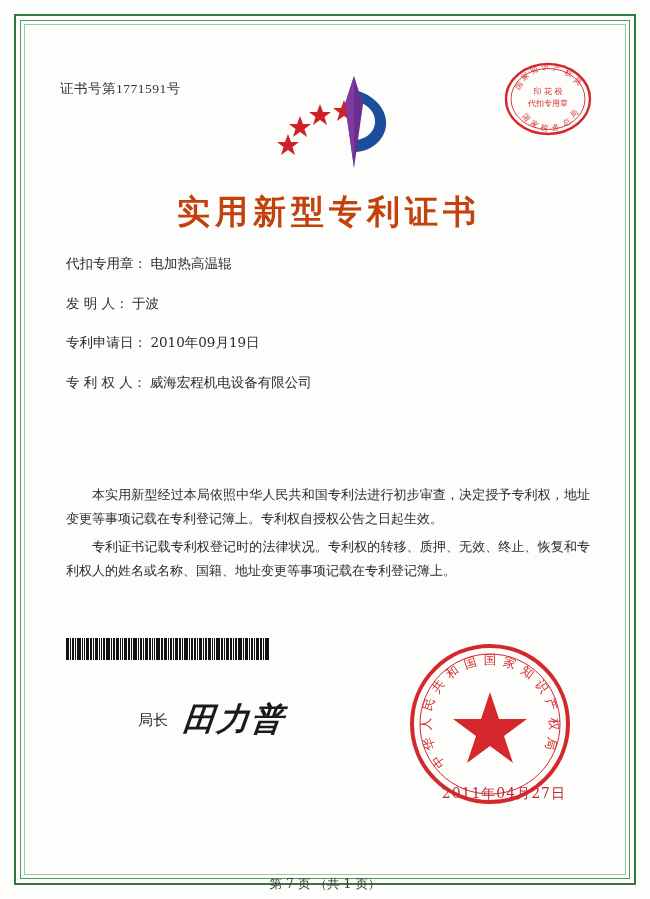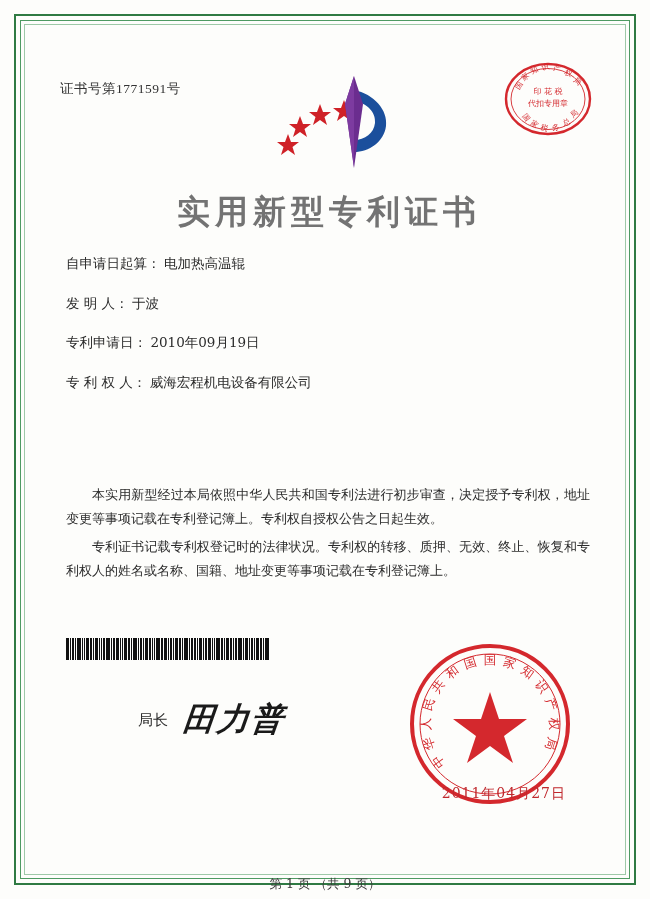--- a/index.html
+++ b/index.html
@@ -100,21 +100,21 @@
 
   .title {
     position: absolute;
     left: 8px;
     right: 0;
     top: 145;
     text-align: center;
     font-size: 33px;
     font-weight: bold;
     letter-spacing: 5px;
-    color: #737373;
+    color: #c2410c;
     font-family: "DejaVu Serif", serif;
   }
 
   .fields {
     position: absolute;
     left: 18px;
     top: 215px;
     right: 10px;
     font-size: 13.5px;
     color: #2b2b2b;
@@ -284,21 +284,21 @@
           <text x="62" y="66" transform="rotate(-22 62 66)">总</text>
           <text x="71" y="58" transform="rotate(-40 71 58)">局</text>
         </g>
       </svg>
     </div>
 
     <div class="title" style="top:150px">实用新型专利证书</div>
 
     <div class="fields">
       <div class="field-row">
-        <span class="field-label">自申请日起算：</span>
+        <span class="field-label">代扣专用章：</span>
         <span class="field-value">电加热高温辊</span>
       </div>
       <div class="field-row">
         <span class="field-label">发  明  人：</span>
         <span class="field-value">于波</span>
       </div>
       <div class="field-row">
         <span class="field-label">专利申请日：</span>
         <span class="field-value">2010年09月19日</span>
       </div>
@@ -410,15 +410,15 @@
           <text x="84" y="24" text-anchor="middle" transform="rotate(324 84 84)">和</text>
           <text x="84" y="24" text-anchor="middle" transform="rotate(342 84 84)">国</text>
         </g>
       </svg>
     </div>
 
     <div class="seal-date">2011年04月27日</div>
 
   </div>
 
-  <div class="page-footer">第 1 页 （共 9 页）</div>
+  <div class="page-footer">第 7 页 （共 1 页）</div>
 
 </div>
 
 </body></html>

